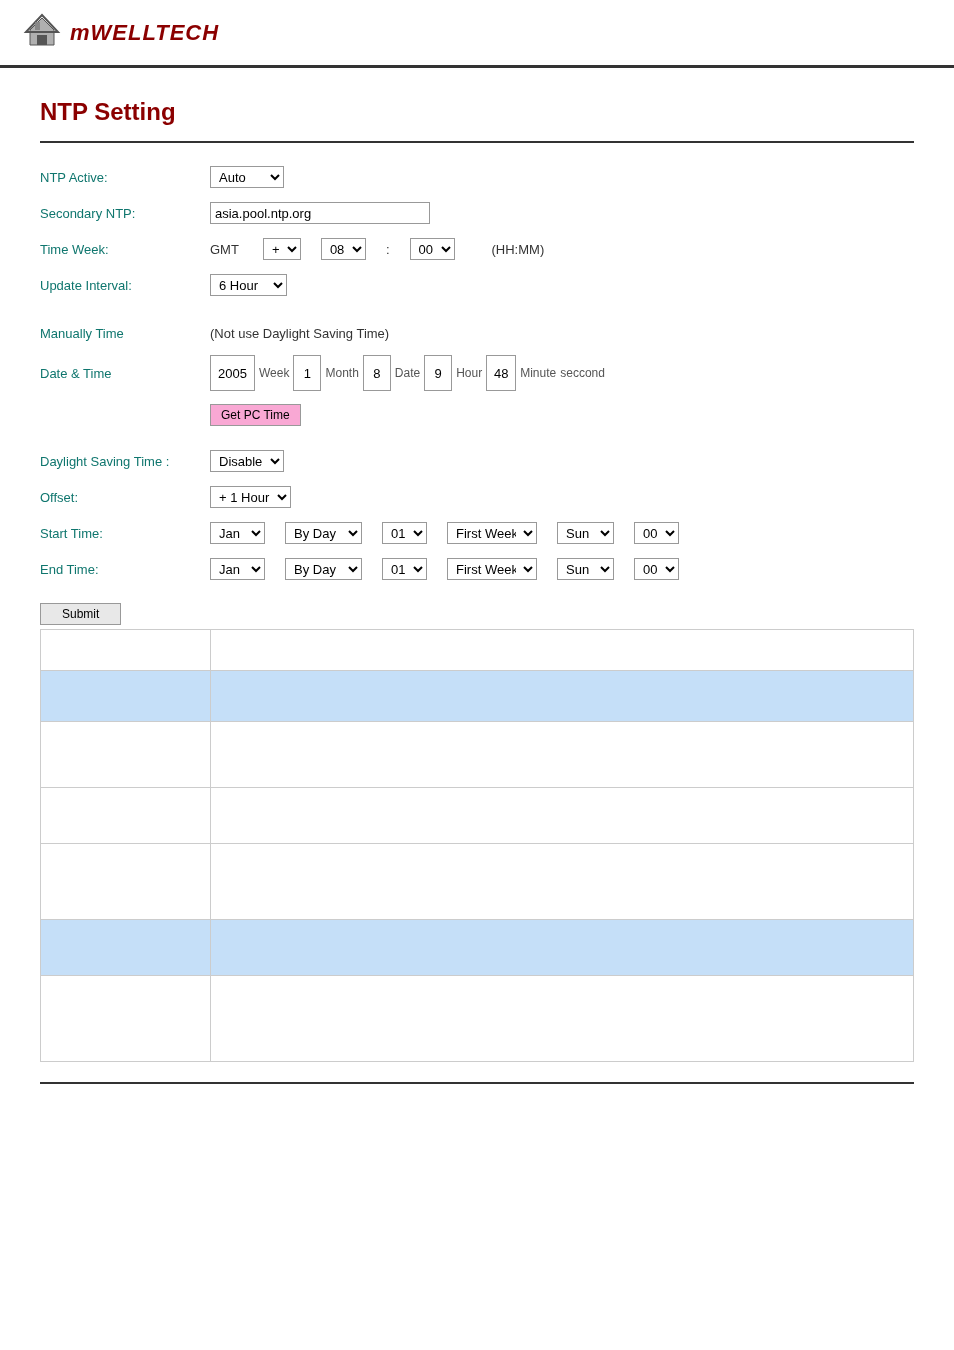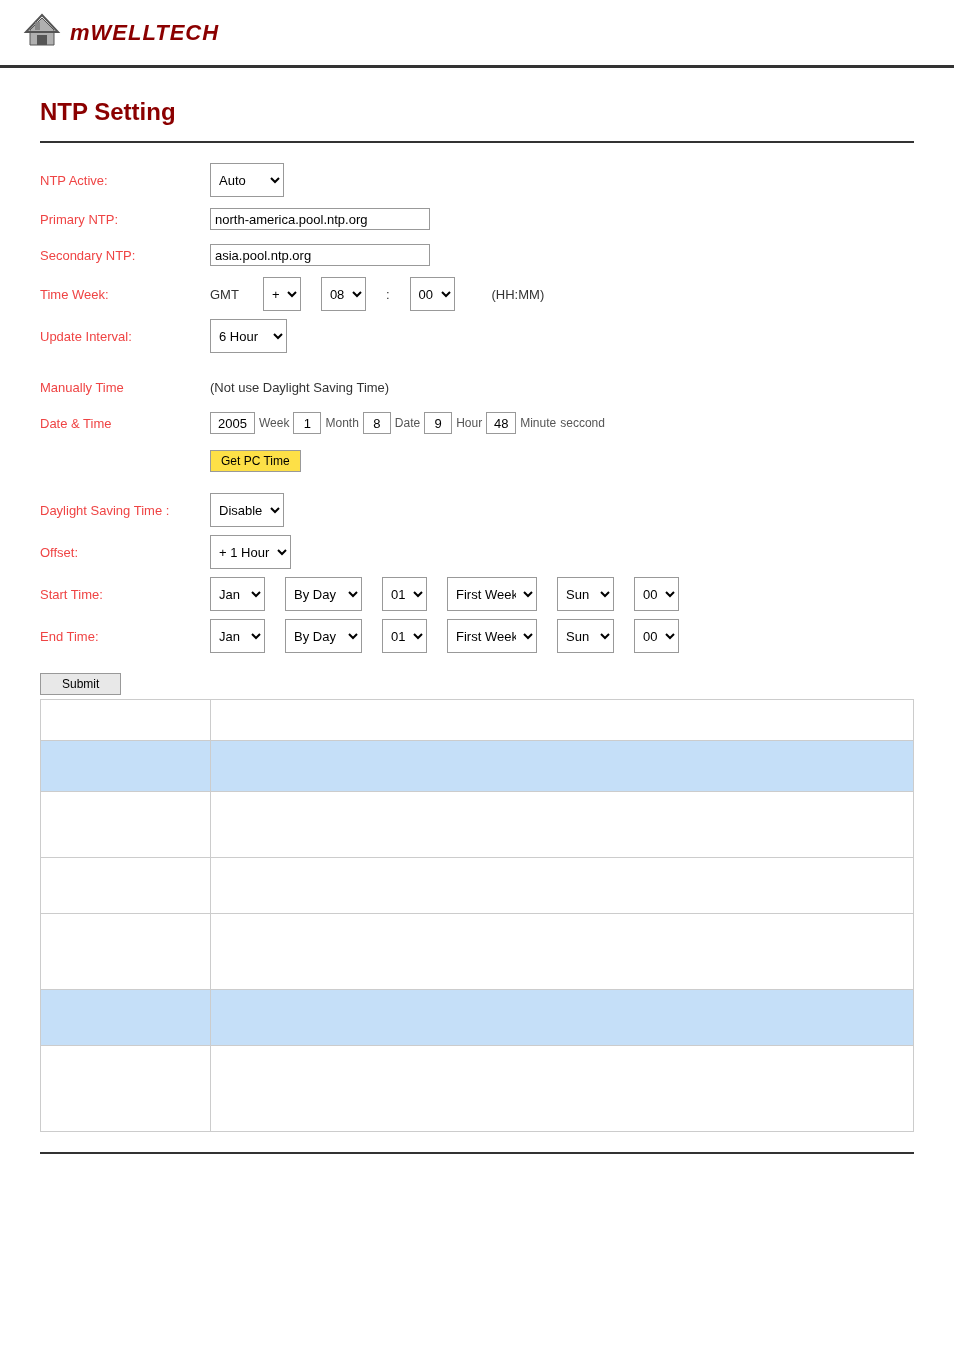--- a/index.html
+++ b/index.html
@@ -55,72 +55,72 @@
     .form-row {
       display: flex;
       align-items: center;
       margin-bottom: 8px;
       min-height: 28px;
     }
 
     .form-label {
       width: 170px;
       font-size: 13px;
-      color: #ef4444;
+      color: #0f766e;
       flex-shrink: 0;
     }
 
     .form-control {
       font-size: 13px;
       border: 1px solid #999;
       padding: 2px 4px;
       background: #fff;
     }
 
     .form-control-wide {
       width: 220px;
     }
 
     input[type="text"].form-control {
       height: 22px;
     }
 
     select.form-control {
-      height: 34px;
+      height: 22px;
     }
 
     .inline-group {
       display: flex;
       align-items: center;
       gap: 20px;
     }
 
     .gmt-label {
       margin-right: 4px;
       font-size: 13px;
     }
 
     .hhmm-label {
       font-size: 13px;
       margin-left: 17px;
     }
 
     .small-input {
       width: 40px;
-      height: 22px;
+      height: 36px;
       border: 1px solid #999;
       font-size: 13px;
       padding: 2px 3px;
       text-align: center;
     }
 
     .get-pc-btn {
       font-size: 12px;
       padding: 3px 10px;
-      background: #fde047;
+      background: #f9a8d4;
       border: 1px solid #999;
       cursor: pointer;
       margin-top: 4px;
     }
 
     .date-time-inputs {
       display: flex;
       align-items: center;
       gap: 4px;
       flex-wrap: wrap;
@@ -212,24 +212,20 @@
   <div class="form-row">
     <div class="form-label">NTP Active:</div>
     <select class="form-control">
       <option>Auto</option>
       <option>Enable</option>
       <option>Disable</option>
     </select>
   </div>
 
   
-  <div class="form-row">
-    <div class="form-label">Primary NTP:</div>
-    <input type="text" class="form-control form-control-wide" value="north-america.pool.ntp.org" style="">
-  </div>
 
   
   <div class="form-row">
     <div class="form-label">Secondary NTP:</div>
     <input type="text" class="form-control form-control-wide" value="asia.pool.ntp.org" style="">
   </div>
 
   
   <div class="form-row">
     <div class="form-label">Time Week:</div>

